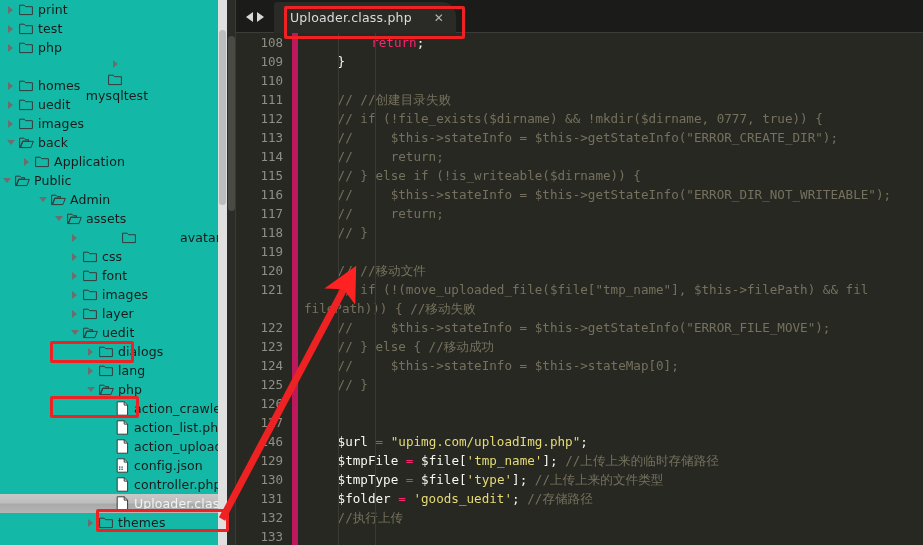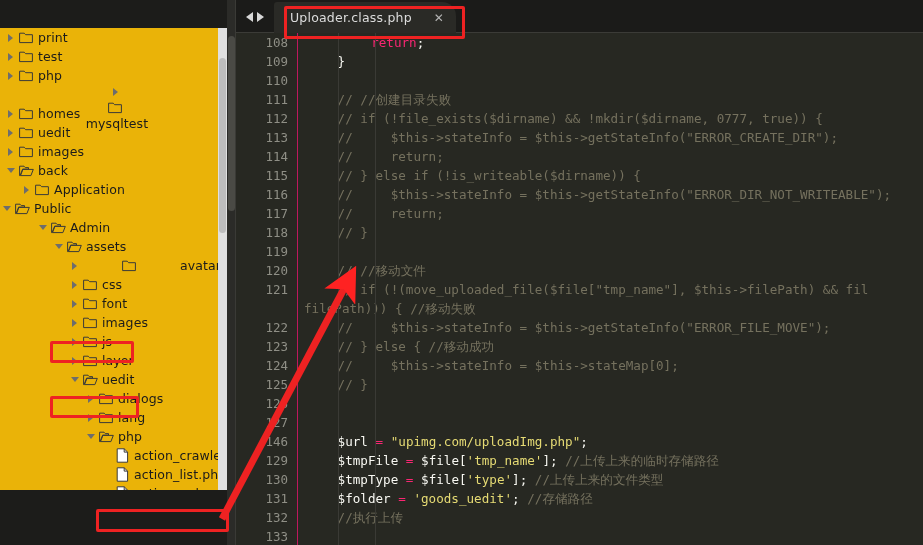--- a/index.html
+++ b/index.html
@@ -4,25 +4,24 @@
 <style>
   * { box-sizing: border-box; margin:0; padding:0; }
   html,body { width:923px; height:545px; overflow:hidden; background:#1c1c1a; }
   body { font-family:"DejaVu Sans", sans-serif; font-size:12px; }
 
   #app { position:relative; width:923px; height:545px; overflow:hidden; display:flex; }
 
   
   #sidebar {
     position:relative;
-    width:227px; height:462px;
-    background:#eab308;
+    width:227px; height:545px;
+    background:#14b8a6;
     overflow:hidden;
     flex:0 0 227px;
-    margin-top:28px;
   }
   .tree-row {
     position:relative;
     height:19px;
     display:flex; align-items:center;
     white-space:nowrap;
     color:#1b1b1b;
     font-size:12.5px;
     font-family:"DejaVu Sans", sans-serif;
   }
@@ -113,21 +112,21 @@
   }
 
   #code {
     position:absolute; left:9px; top:33px; right:0; bottom:0;
     background:#272822;
     overflow:hidden;
   }
   #gutter {
     position:absolute; left:0; top:0; width:62px; height:100%;
     background:#272822;
-    border-right:1px solid #be185d;
+    border-right:6px solid #be185d;
   }
   .ln {
     height:19px; line-height:19px;
     text-align:right;
     padding-right:9px;
     color:#8f8f86;
     font-family:"DejaVu Sans Mono", monospace;
     font-size:12.5px;
   }
   #lines {
@@ -341,31 +340,20 @@
         <div class="tree-row" style="padding-left: 68px;">
           <span class="twisty">
             <i class="tri-right"></i>
           </span>
           <span class="ficon">
             <svg width="15" height="13" viewBox="0 0 15 13">
               <path d="M0.6 2.2 h4.6 l1.4 1.5 h6.8 v7.9 H0.6 z" fill="none" stroke="#3a3a3a" stroke-width="1"></path>
             </svg>
           </span>
           <span class="lbl">images</span>
-        </div>
-        <div class="tree-row" style="padding-left: 68px;">
-          <span class="twisty">
-            <i class="tri-right"></i>
-          </span>
-          <span class="ficon">
-            <svg width="15" height="13" viewBox="0 0 15 13">
-              <path d="M0.6 2.2 h4.6 l1.4 1.5 h6.8 v7.9 H0.6 z" fill="none" stroke="#3a3a3a" stroke-width="1"></path>
-            </svg>
-          </span>
-          <span class="lbl">js</span>
         </div>
         <div class="tree-row" style="padding-left: 68px;">
           <span class="twisty">
             <i class="tri-right"></i>
           </span>
           <span class="ficon">
             <svg width="15" height="13" viewBox="0 0 15 13">
               <path d="M0.6 2.2 h4.6 l1.4 1.5 h6.8 v7.9 H0.6 z" fill="none" stroke="#3a3a3a" stroke-width="1"></path>
             </svg>
           </span>

